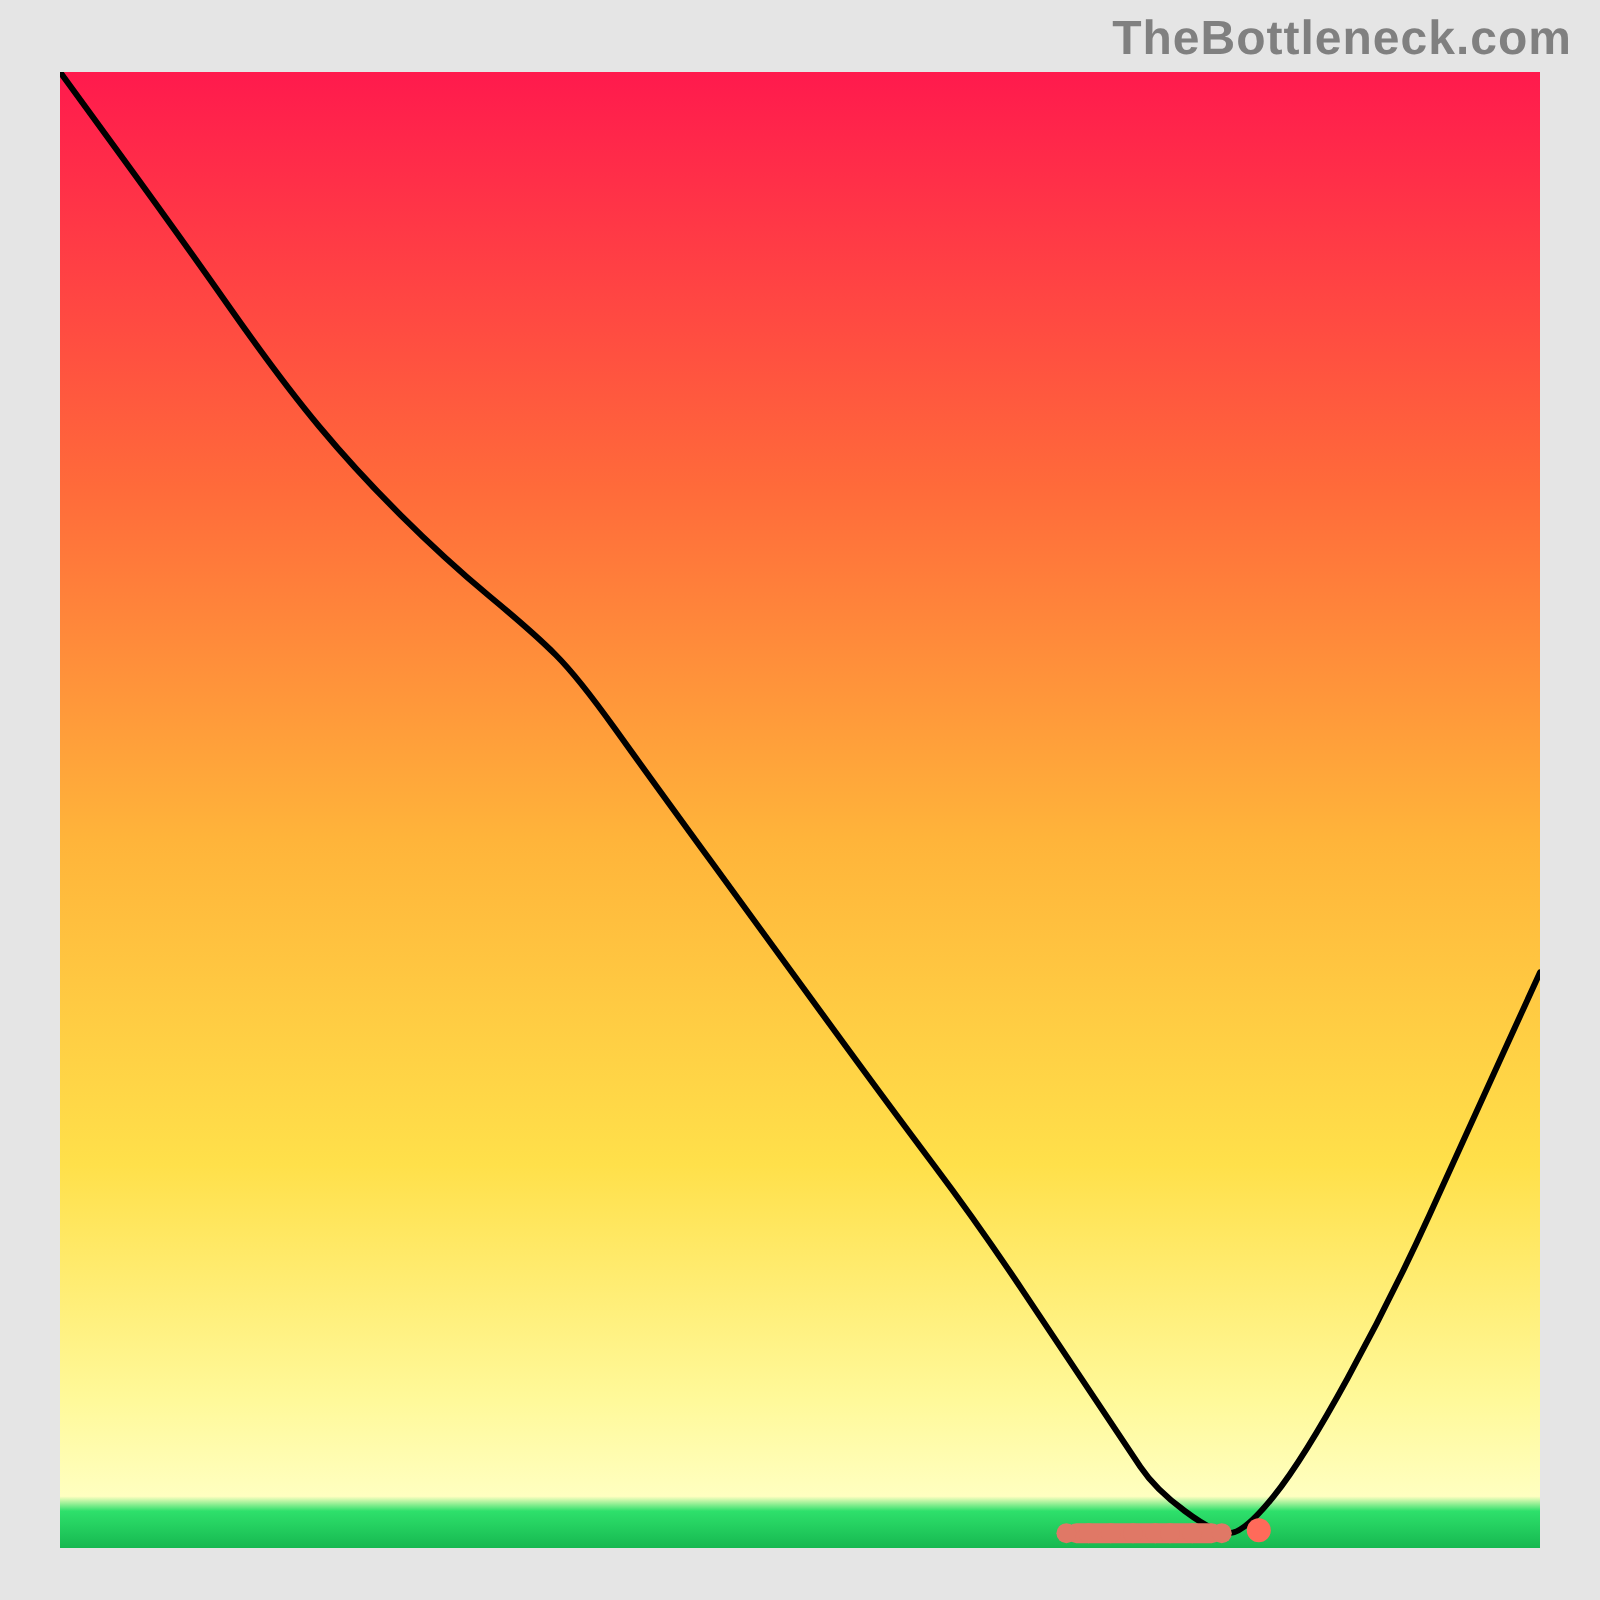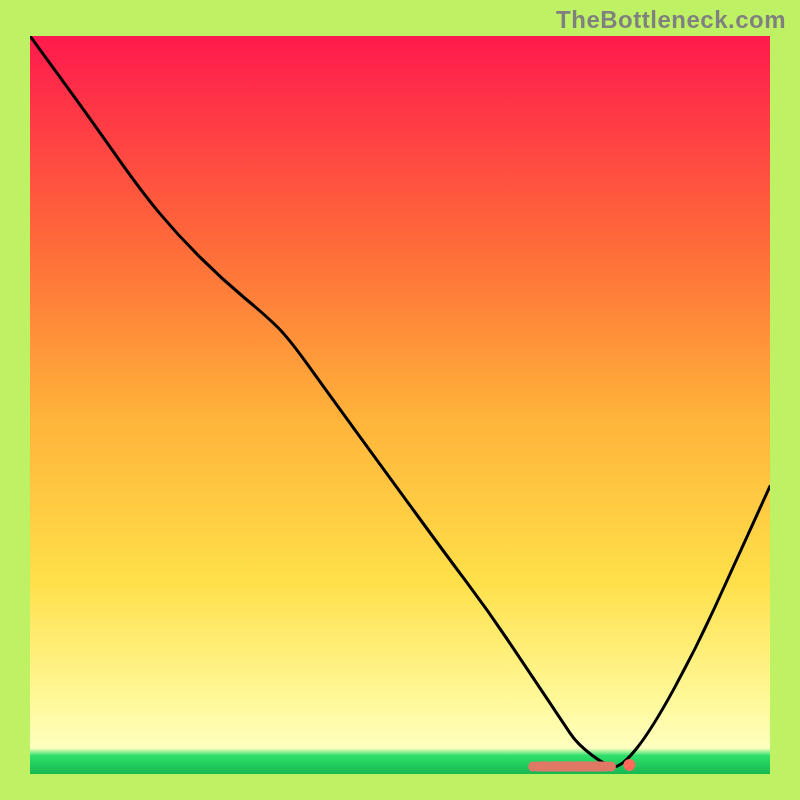--- a/index.html
+++ b/index.html
@@ -8,21 +8,21 @@
     width: 800px;
     height: 800px;
     background: #000000;
     overflow: hidden;
     font-family: Arial, Helvetica, sans-serif;
   }
   .stage {
     position: relative;
     width: 800px;
     height: 800px;
-    background: #bef264;
+    background: #e5e5e5;
   }
   .watermark {
     position: absolute;
     top: 6px;
     right: 14px;
     color: #808080;
     font-size: 24px;
     font-weight: 600;
     letter-spacing: 0.5px;
     z-index: 10;

